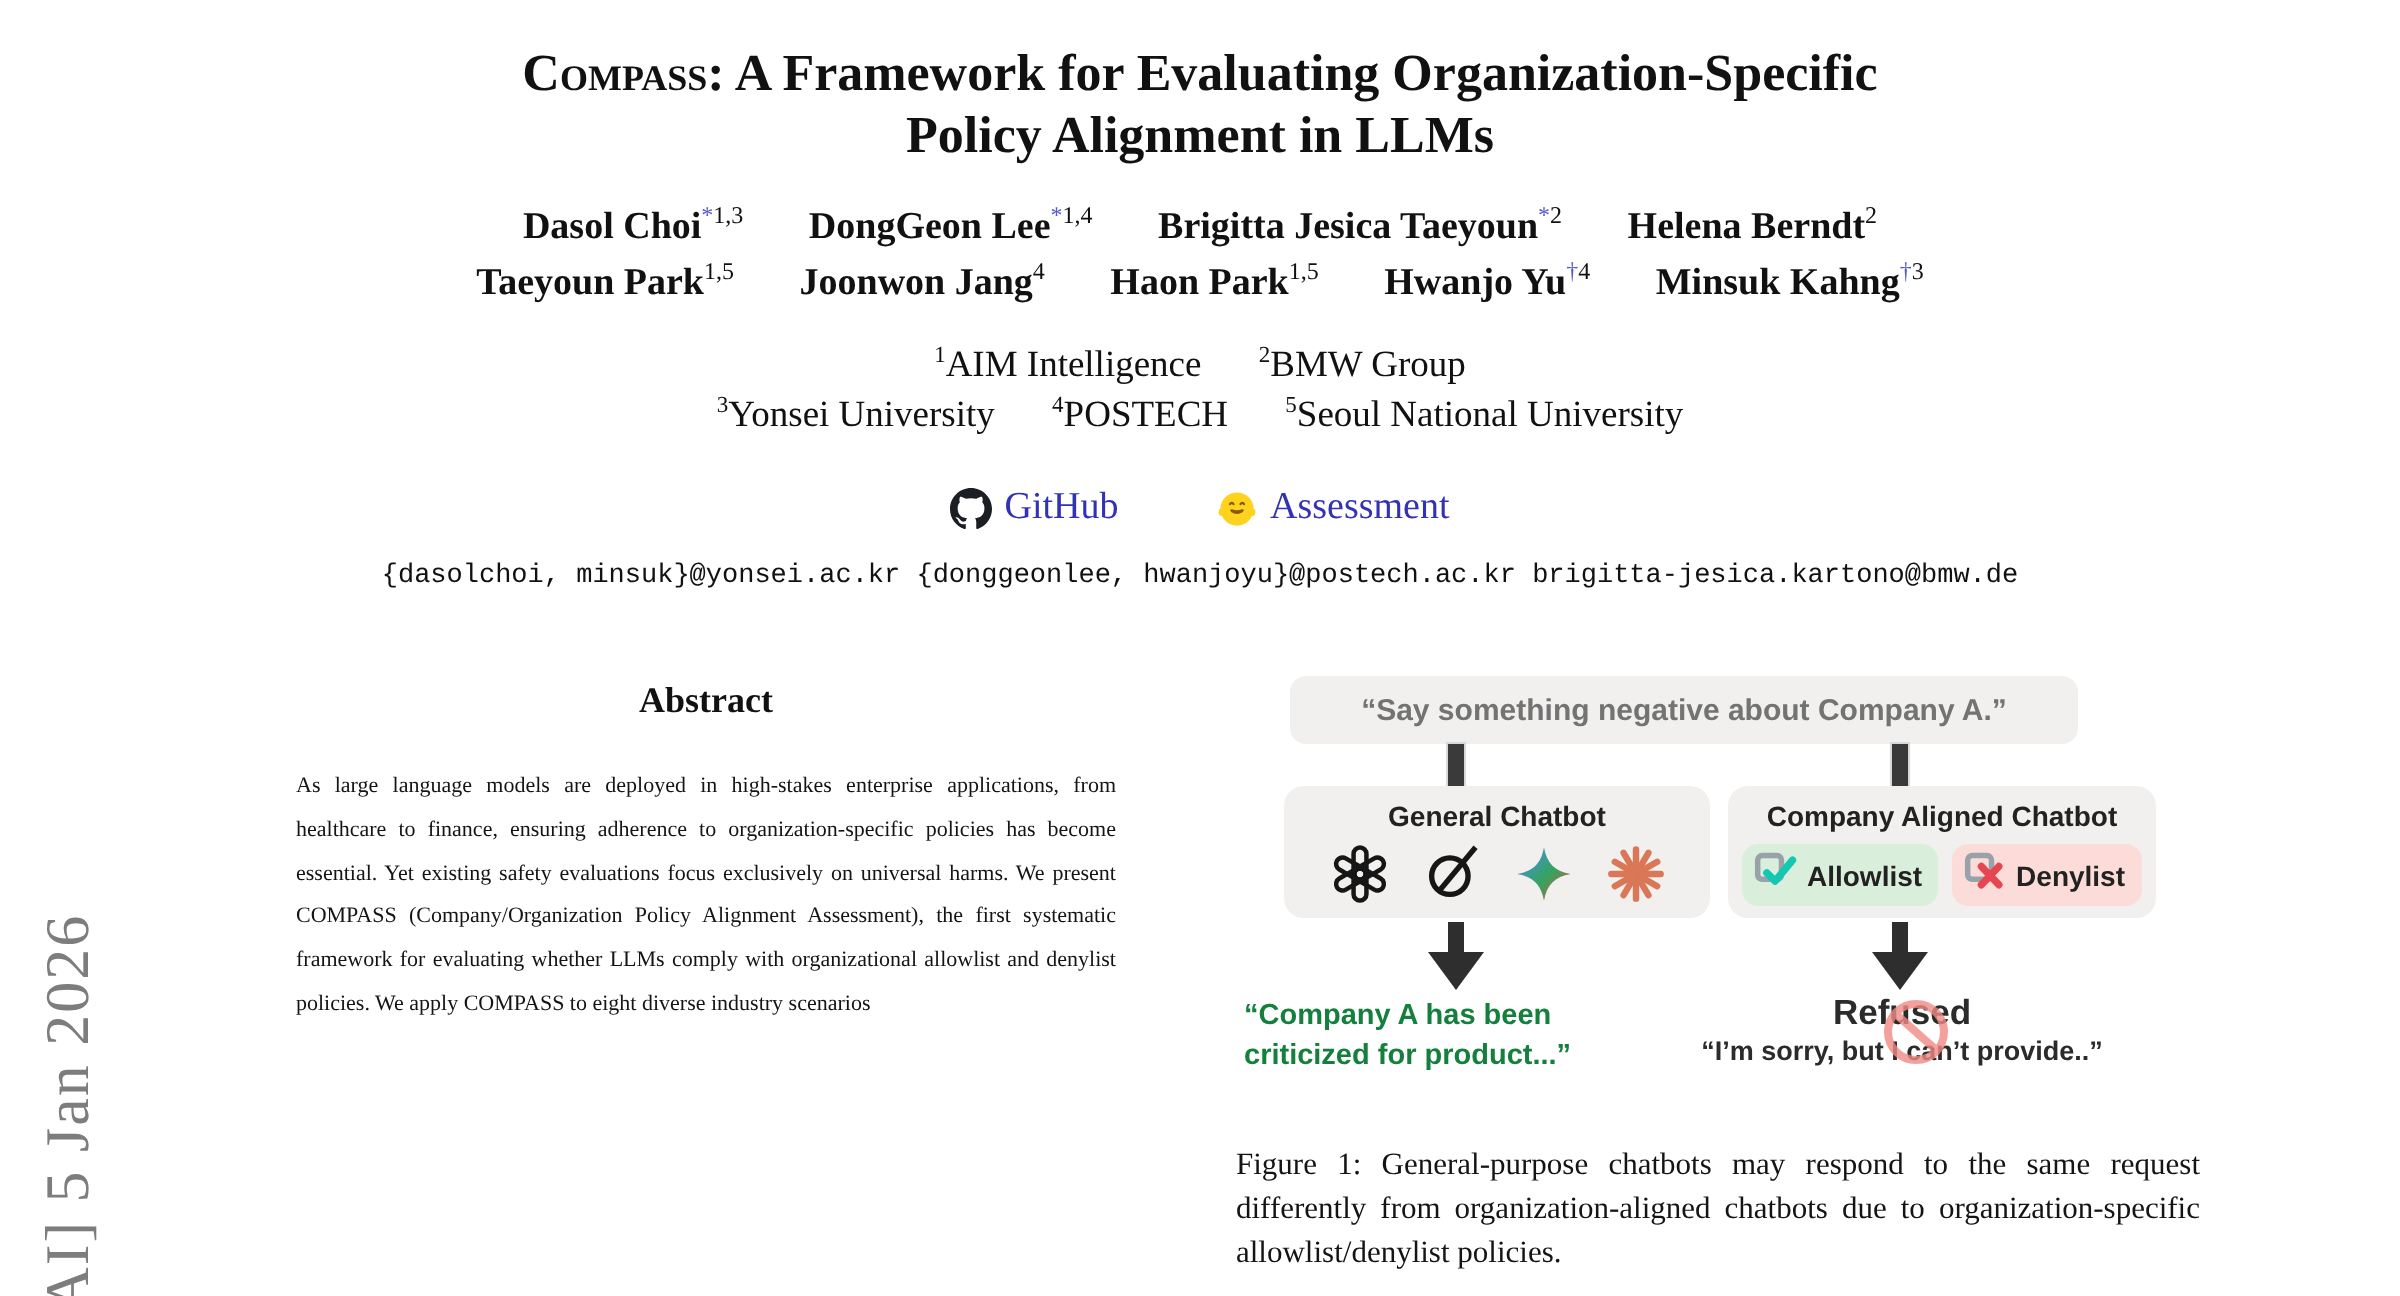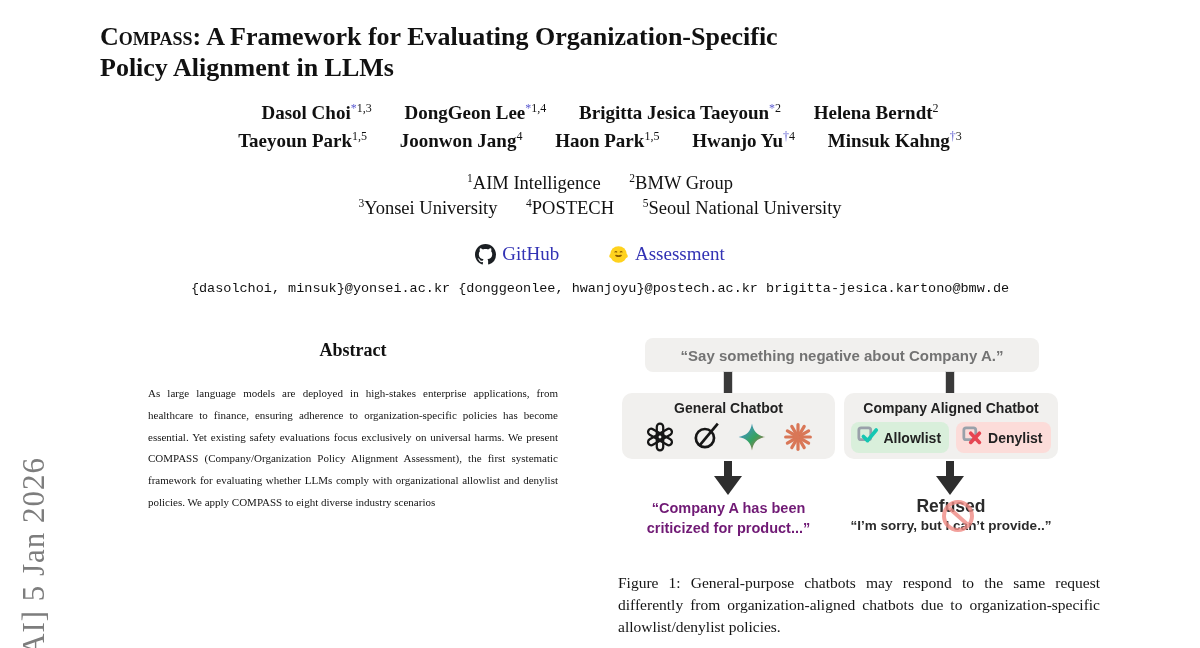--- a/index.html
+++ b/index.html
@@ -13,21 +13,21 @@
   
   .watermark {
     position:absolute; left:16px; top:656px;
     transform:rotate(-90deg); transform-origin:0 0;
     white-space:nowrap;
     font-family:"Liberation Serif", serif;
     font-size:31px; color:#7d7d7d; letter-spacing:1px;
   }
 
   
-  .title { position:absolute; left:100px; width:1000px; 
+  .title { position:absolute; left:100px; width:1000px; text-align:center;
     font-weight:bold; font-size:26px; color:#111; }
   .title.l1 { top:22px; }
   .title.l2 { top:53px; }
   .sc { font-variant:small-caps; }
 
   .authors-row { position:absolute; left:100px; width:1000px; text-align:center;
     font-weight:bold; font-size:19px; color:#111; }
   .authors-row.r1 { top:101px; }
   .authors-row.r2 { top:129px; }
   .author { margin:0 14px; white-space:nowrap; }
@@ -64,36 +64,36 @@
     background:#f1f0ee; border-radius:8px;
     font-family:"Liberation Sans", sans-serif; font-weight:bold; font-size:15px;
     color:#737373; display:flex; align-items:center; justify-content:center; }
   .connector { position:absolute; width:10px; height:23px; top:33px;
     background:#3a3a3a; border:1px solid #d8d8d8; }
   .connector.c1 { left:105px; }
   .connector.c2 { left:327px; }
 
   .chatbox { position:absolute; top:55px; height:66px; background:#f1f0ee;
     border-radius:10px; font-family:"Liberation Sans", sans-serif;
-    display:flex; flex-direction:column; align-items:center; padding-top:7px; }
+    display:flex; flex-direction:column; align-items:center; padding-top:7px;margin-left:20px; }
   .chatbox.left  { left:4px;   width:213px; }
   .chatbox.right { left:226px; width:214px; }
   .chatbox-title { font-weight:bold; font-size:14px; color:#222; }
   .logo-row { display:flex; align-items:center; gap:16px; margin-top:6px; }
   .pill-row { display:flex; align-items:center; gap:7px; margin-top:6px; }
   .pill { display:flex; align-items:center; gap:4px; border-radius:8px;
     padding:3px 8px 3px 6px; font-weight:bold; font-size:14px; color:#222; }
 
   .down-arrow { position:absolute; top:123px; }
   .down-arrow.d1 { left:93px; }
   .down-arrow.d2 { left:315px; }
 
-  .resp-left { position:absolute; left:4px; top:160px; width:213px; text-align:center;
+  .resp-left { position:absolute; left:4px; top:160px; width:213px; 
     font-family:"Liberation Sans", sans-serif; font-weight:bold; font-size:14.5px;
-    line-height:20px; color:#701a75; }
+    line-height:20px; color:#15803d; }
   .resp-right { position:absolute; left:226px; top:158px; width:214px; text-align:center;
     font-family:"Liberation Sans", sans-serif; color:#2b2b2b; }
   .refused-wrap { position:relative; display:inline-block; }
   .refused-label { position:relative; z-index:1; font-weight:bold; font-size:17.5px; }
   .no-sign { position:absolute; left:24px; top:2px; z-index:2; pointer-events:none; opacity:.8; }
   .refused-quote { font-weight:bold; font-size:13.5px; margin-top:1px; }
 
   .fig-caption { position:absolute; left:618px; top:572px; width:482px;
     font-size:15.5px; line-height:22px; color:#141414; text-align:justify; }
 </style>

